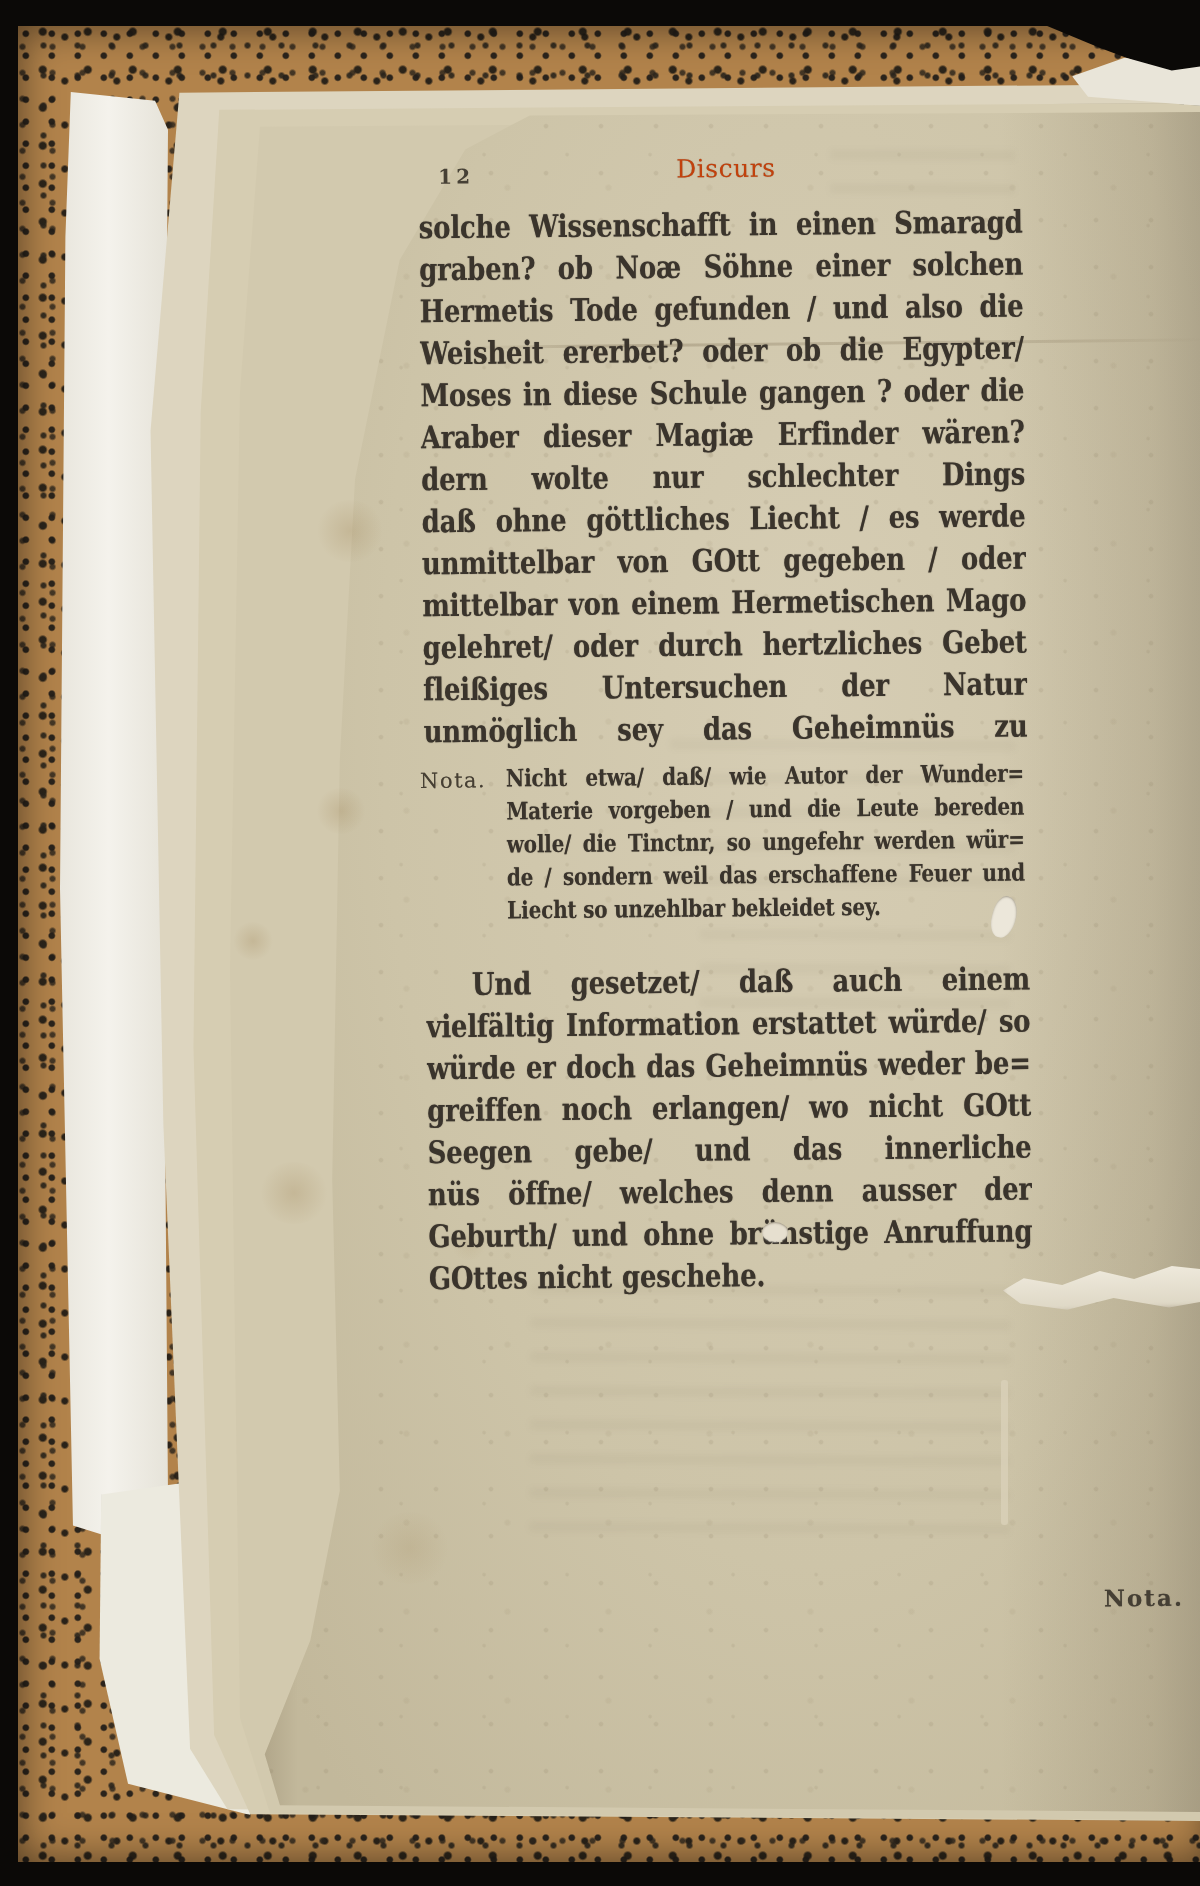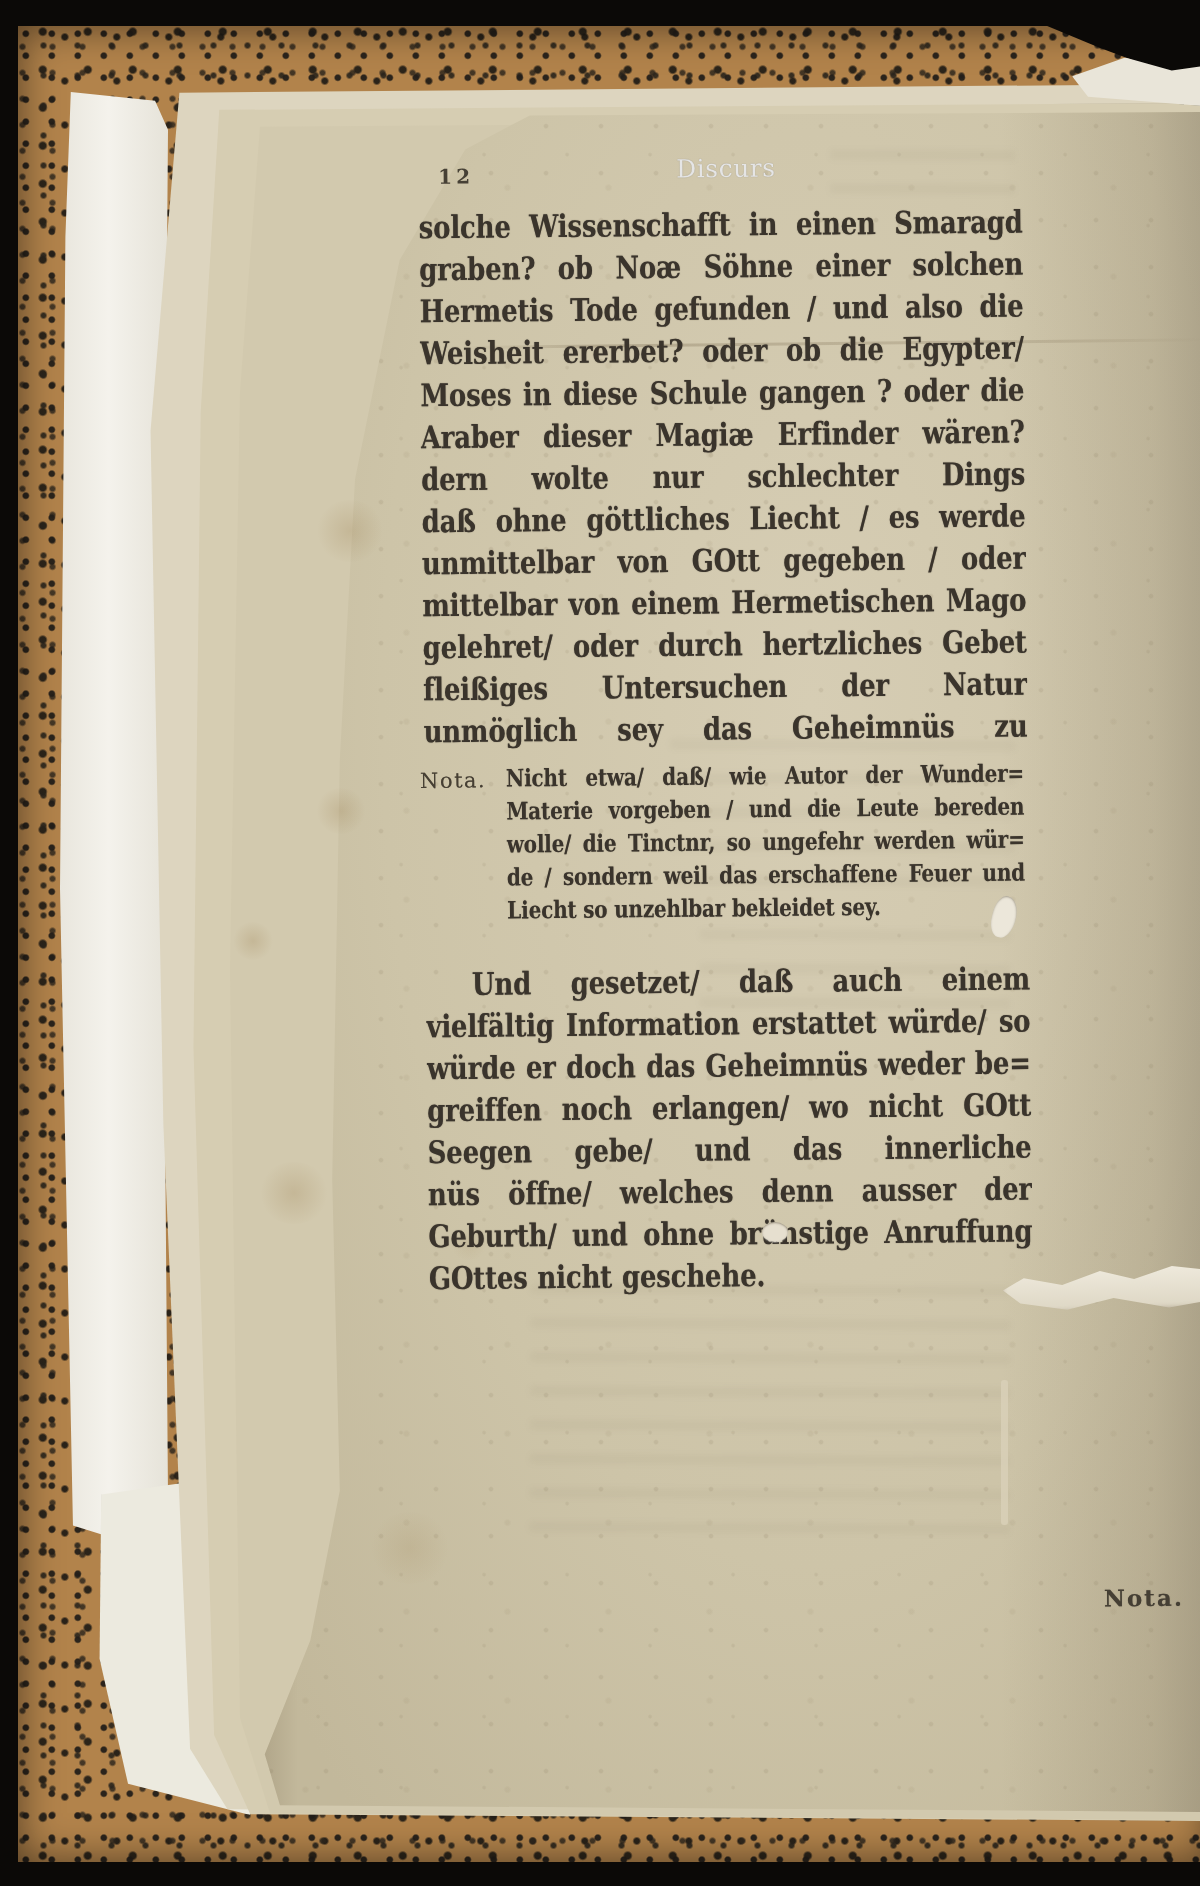--- a/index.html
+++ b/index.html
@@ -70,21 +70,21 @@
   .s4{left:358px;top:1512px;width:84px;height:72px;opacity:.6;}
   .s5{left:222px;top:922px;width:42px;height:38px;}
   .s6{left:440px;top:1228px;width:38px;height:32px;opacity:.5;}
 
   
   .text-layer{position:absolute;left:408px;top:150px;width:606px;z-index:8;
     transform:rotate(-0.55deg);transform-origin:50% 0;color:#3a342c;}
   .header-row{position:relative;height:48px;}
   .page-num{position:absolute;left:20px;top:12px;font-size:20px;font-weight:bold;
     letter-spacing:4px;color:#464035;}
-  .running-title{position:absolute;left:258px;top:4px;font-size:25px;color:#e5e5e5;
+  .running-title{position:absolute;left:258px;top:4px;font-size:25px;color:#c2410c;
     letter-spacing:.5px;text-shadow:0 0 1px rgba(66,60,49,.4);}
   .line{width:604px;font-size:26px;font-weight:bold;line-height:42px;height:42px;
     text-align:justify;text-align-last:justify;letter-spacing:-0.2px;word-spacing:1px;
     transform:scaleY(1.2);transform-origin:0 78%;overflow:hidden;
     text-shadow:0 0 1px rgba(55,48,38,.55);}
   .line.noj{text-align-last:left;}
   .p1{margin-top:8px;}
   .nota{position:relative;margin-top:10px;padding-left:82px;width:520px;}
   .nota-label{position:absolute;left:-4px;top:4px;font-size:21px;color:#463f33;
     letter-spacing:1.5px;font-weight:normal;text-shadow:0 0 .6px rgba(66,60,49,.5);}

